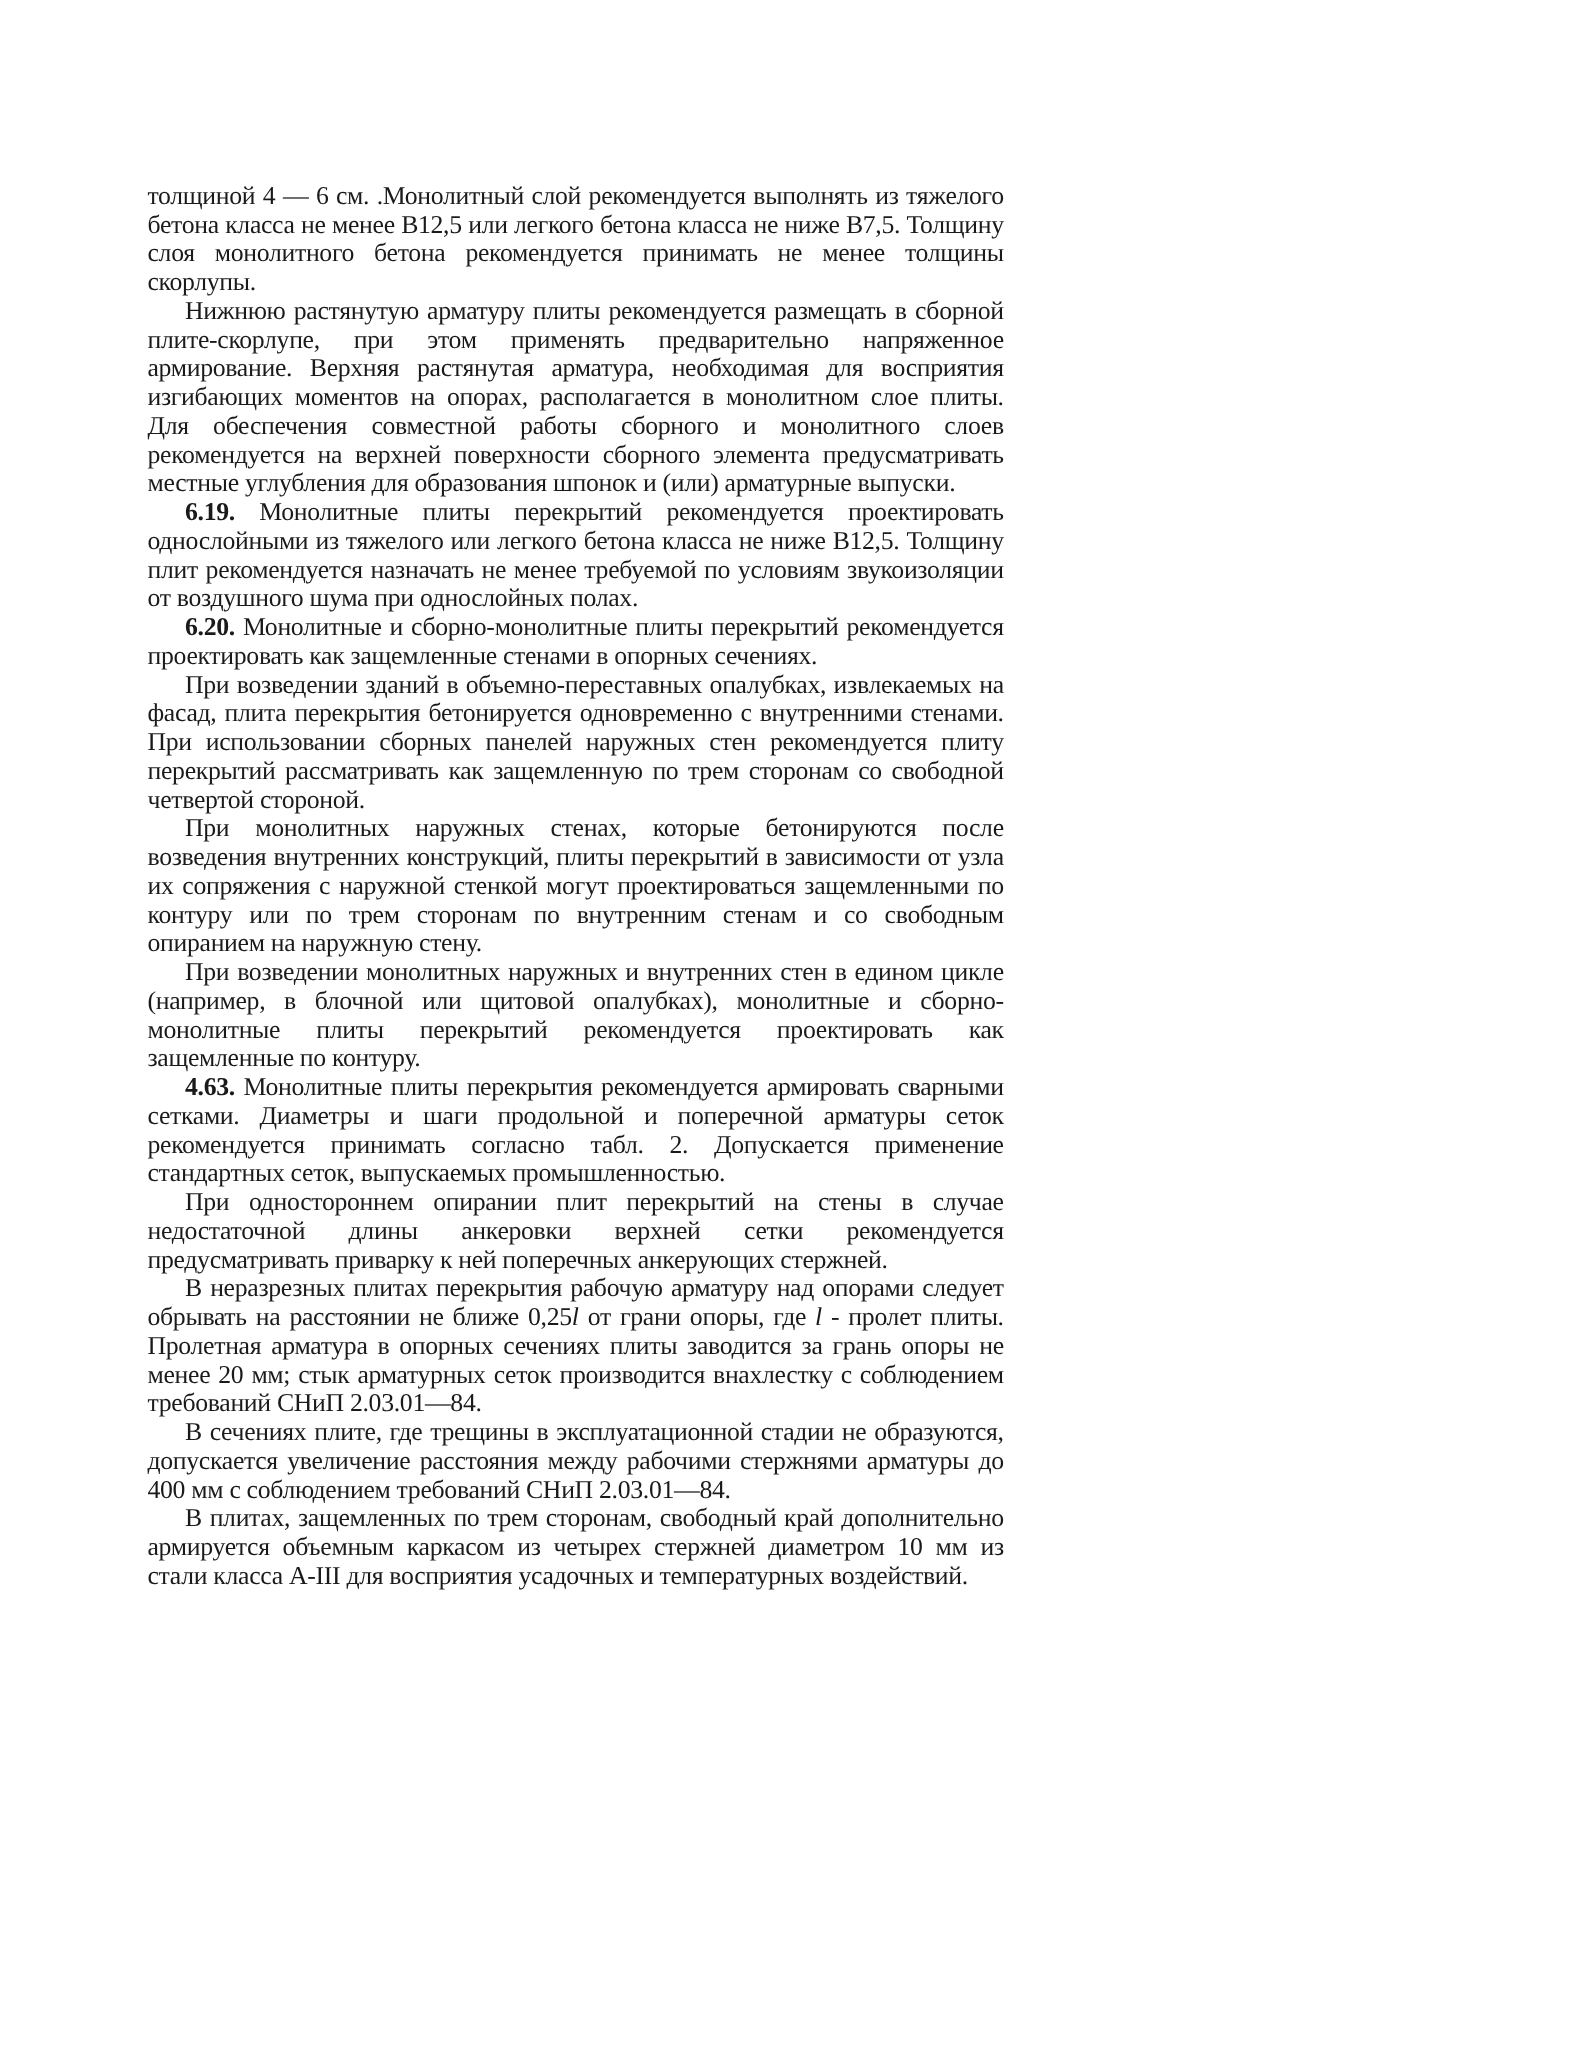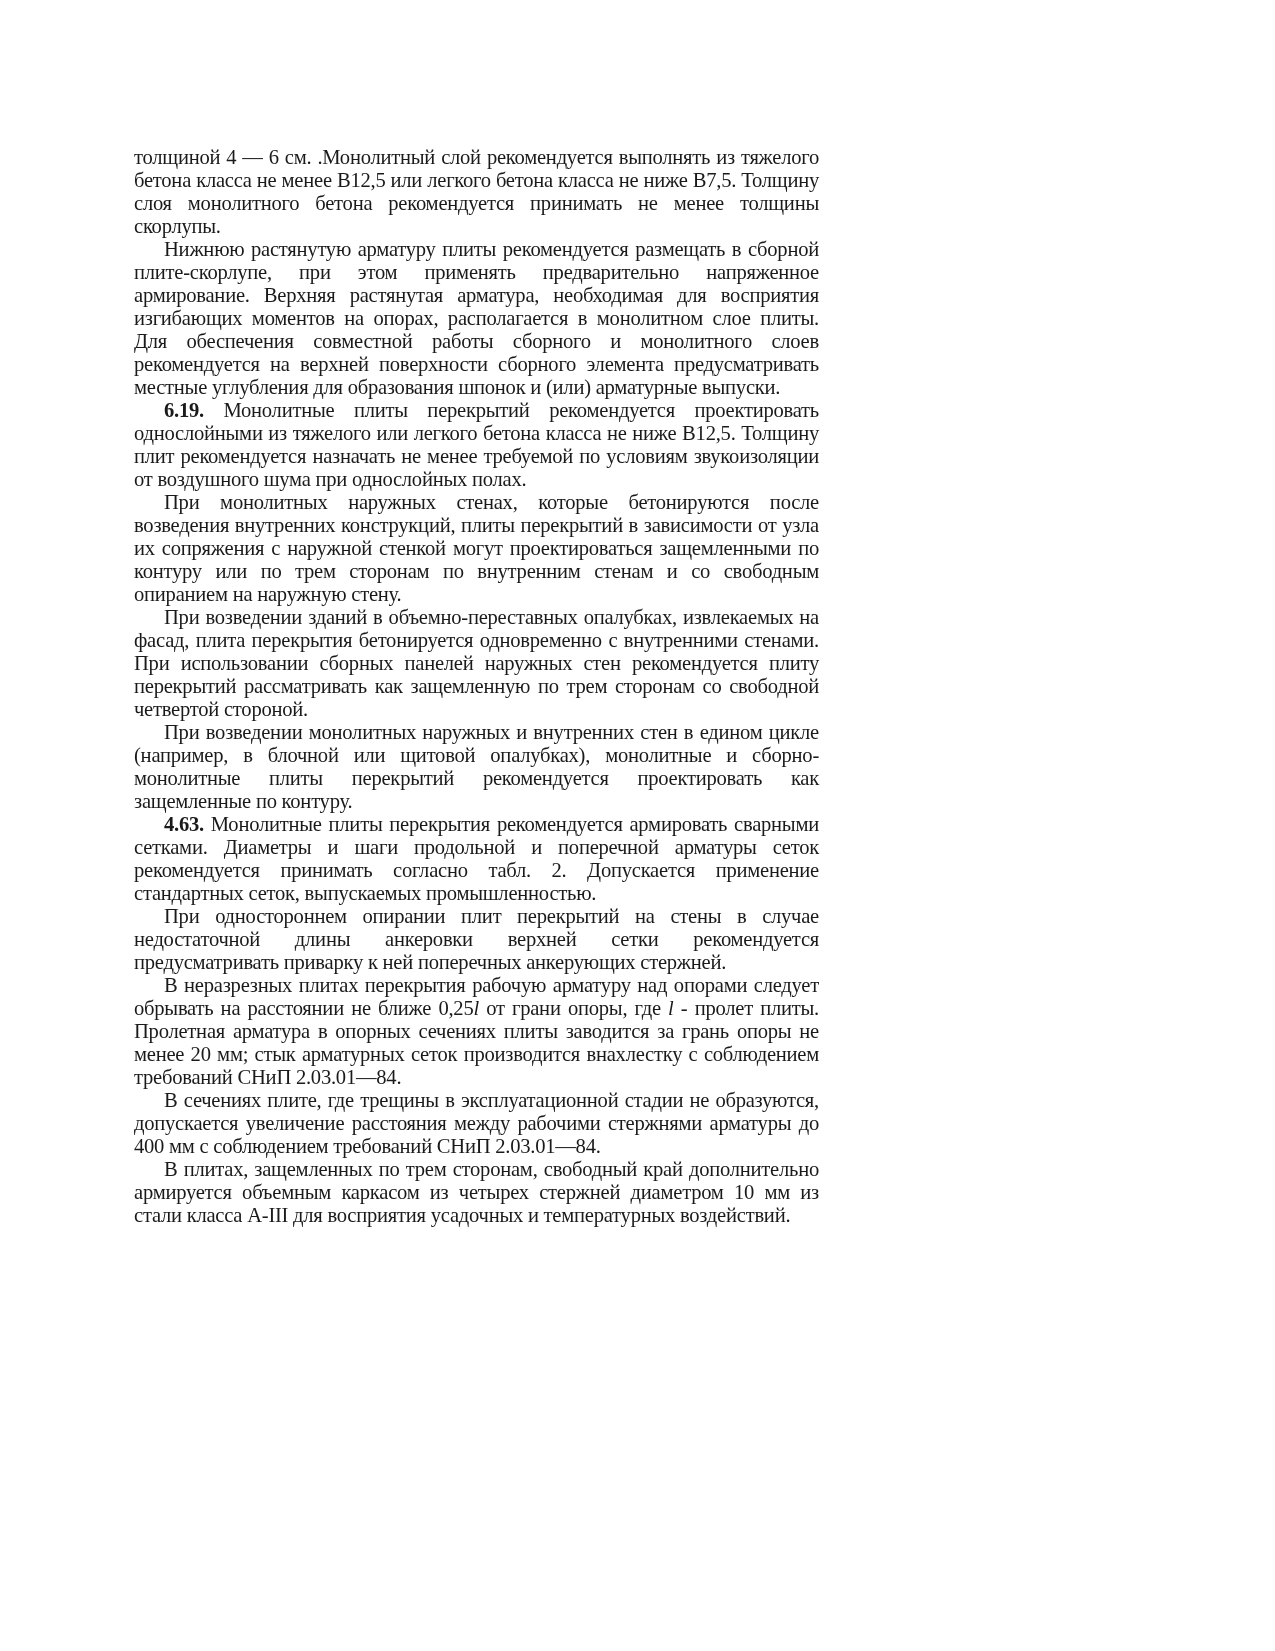--- a/index.html
+++ b/index.html
@@ -8,21 +8,21 @@
     background: #ffffff;
   }
   body {
     width: 1275px;
     height: 1651px;
     position: relative;
     overflow: hidden;
   }
   .page {
     position: absolute;
-    left: 134px;
+    left: 118px;
     top: 146px;
     width: 685px;
     font-family: "Liberation Serif", "DejaVu Serif", serif;
     font-size: 20.6px;
     line-height: 23px;
     color: #1a1a1a;
     text-align: justify;
     letter-spacing: -0.25px;
     word-spacing: 0px;
   }
@@ -45,24 +45,25 @@
 <body>
 
 <div class="page">
 
   <p class="cont">толщиной 4 — 6 см. .Монолитный слой рекомендуется выполнять из тяжелого бетона класса не менее В12,5 или легкого бетона класса не ниже В7,5. Толщину слоя монолитного бетона рекомендуется принимать не менее толщины скорлупы.</p>
 
   <p>Нижнюю растянутую арматуру плиты рекомендуется размещать в сборной плите-скорлупе, при этом применять предварительно напряженное армирование. Верхняя растянутая арматура, необходимая для восприятия изгибающих моментов на опорах, располагается в монолитном слое плиты. Для обеспечения совместной работы сборного и монолитного слоев рекомендуется на верхней поверхности сборного элемента предусматривать местные углубления для образования шпонок и (или) арматурные выпуски.</p>
 
   <p><span class="sec">6.19.</span> <span>Монолитные плиты перекрытий рекомендуется проектировать однослойными из тяжелого или легкого бетона класса не ниже В12,5. Толщину плит рекомендуется назначать не менее требуемой по условиям звукоизоляции от воздушного шума при однослойных полах.</span></p>
 
+  <p><span class="sec">6.20.</span> <span>Монолитные и сборно-монолитные плиты перекрытий рекомендуется проектировать как защемленные стенами в опорных сечениях.</span></p>
+
+  <p>При возведении зданий в объемно-переставных опалубках, извлекаемых на фасад, плита перекрытия бетонируется одновременно с внутренними стенами. При использовании сборных панелей наружных стен рекомендуется плиту перекрытий рассматривать как защемленную по трем сторонам со свободной четвертой стороной.</p>
 
   <p>При монолитных наружных стенах, которые бетонируются после возведения внутренних конструкций, плиты перекрытий в зависимости от узла их сопряжения с наружной стенкой могут проектироваться защемленными по контуру или по трем сторонам по внутренним стенам и со свободным опиранием на наружную стену.</p>
-
-  <p>При возведении зданий в объемно-переставных опалубках, извлекаемых на фасад, плита перекрытия бетонируется одновременно с внутренними стенами. При использовании сборных панелей наружных стен рекомендуется плиту перекрытий рассматривать как защемленную по трем сторонам со свободной четвертой стороной.</p>
 
   <p>При возведении монолитных наружных и внутренних стен в едином цикле (например, в блочной или щитовой опалубках), монолитные и сборно-монолитные плиты перекрытий рекомендуется проектировать как защемленные по контуру.</p>
 
   <p><span class="sec">4.63.</span> <span>Монолитные плиты перекрытия рекомендуется армировать сварными сетками. Диаметры и шаги продольной и поперечной арматуры сеток рекомендуется принимать согласно табл. 2. Допускается применение стандартных сеток, выпускаемых промышленностью.</span></p>
 
   <p>При одностороннем опирании плит перекрытий на стены в случае недостаточной длины анкеровки верхней сетки рекомендуется предусматривать приварку к ней поперечных анкерующих стержней.</p>
 
   <p><span>В неразрезных плитах перекрытия рабочую арматуру над опорами следует обрывать на расстоянии не ближе 0,25</span><span class="ital">l</span><span> от грани опоры, где </span><span class="ital">l</span><span> - пролет плиты. Пролетная арматура в опорных сечениях плиты заводится за грань опоры не менее 20 мм; стык арматурных сеток производится внахлестку с соблюдением требований СНиП 2.03.01—84.</span></p>
 
   <p>В сечениях плите, где трещины в эксплуатационной стадии не образуются, допускается увеличение расстояния между рабочими стержнями арматуры до 400 мм с соблюдением требований СНиП 2.03.01—84.</p>

